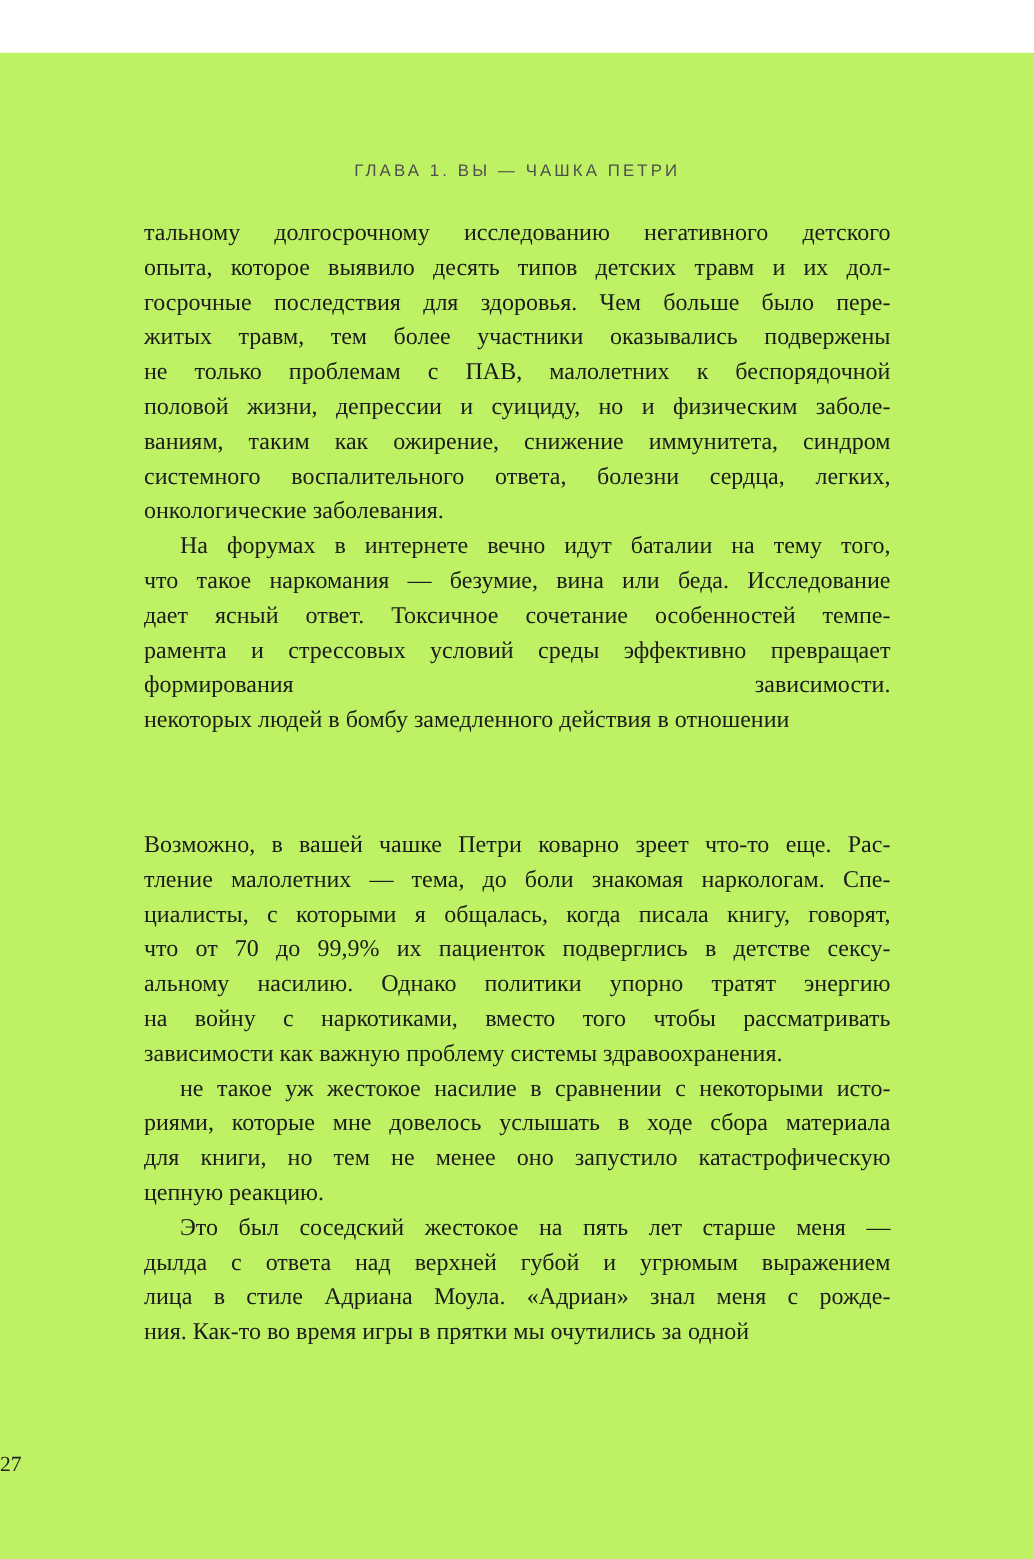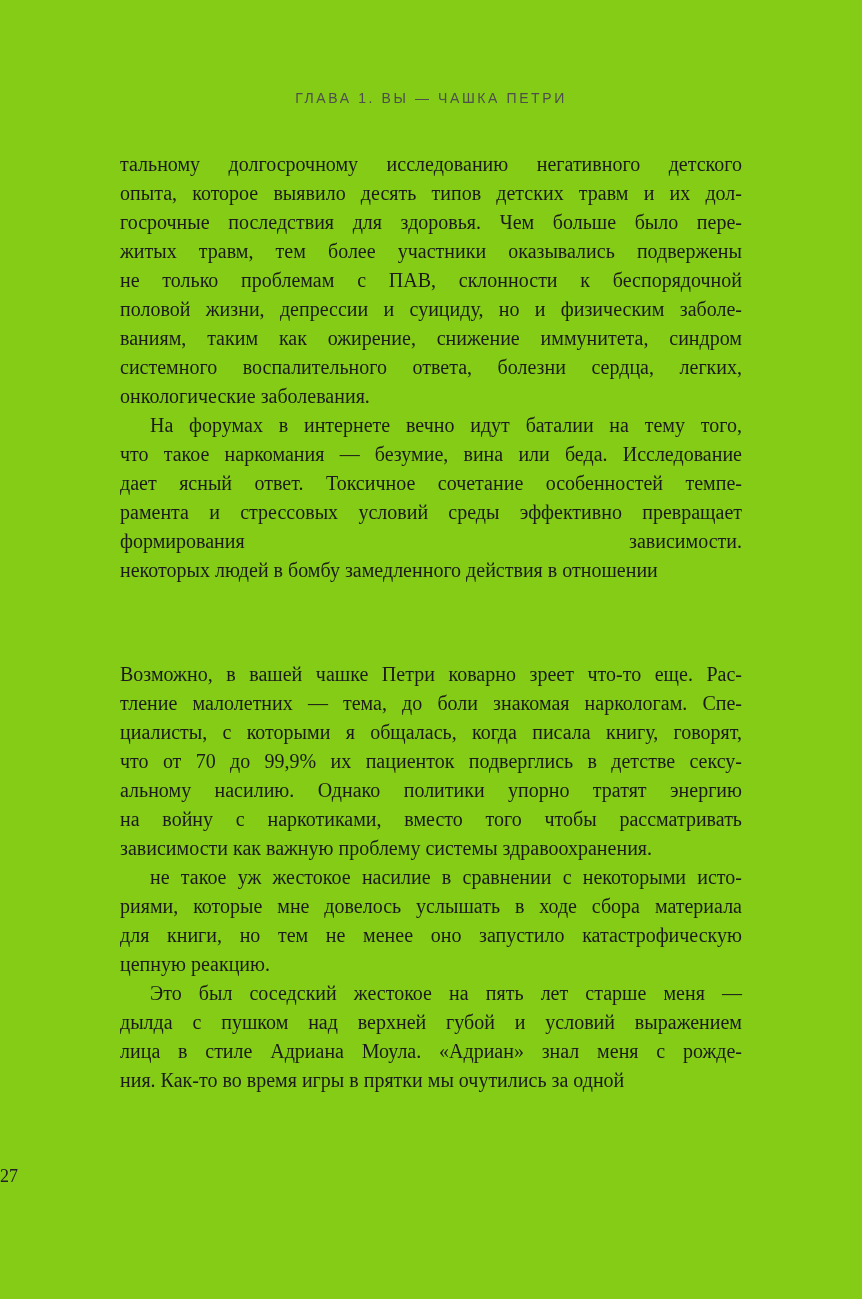--- a/index.html
+++ b/index.html
@@ -11,37 +11,38 @@
     height: 1299px;
     background: #ffffff;
     position: relative;
     font-family: "Liberation Serif", serif;
     color: #1b1b1b;
     overflow: hidden;
   }
   .page {
     position: absolute;
     inset: 0;
-    background: #84cc16;
+    background: #bef264;
+    margin-top: 44px;
   }
   .running-head {
     position: absolute;
     top: 90px;
     left: 0;
     width: 100%;
     text-align: center;
     font-family: "Liberation Sans", sans-serif;
     font-size: 14px;
     font-weight: 500;
     letter-spacing: 2.6px;
     color: #4e4e4e;
   }
   .body-text {
     position: absolute;
-    top: 150px;
+    top: 136px;
     left: 120px;
     width: 622px;
     font-size: 20px;
     line-height: 29px;
   }
   .para {
     margin: 0;
   }
   .para .line {
     text-align: justify;
@@ -71,21 +72,21 @@
 
 <div class="page">
   <div class="running-head">ГЛАВА 1. ВЫ — ЧАШКА ПЕТРИ</div>
 
   <div class="body-text">
       <div class="para">
         <div class="line">тальному долгосрочному исследованию негативного детского</div>
         <div class="line">опыта, которое выявило десять типов детских травм и их дол-</div>
         <div class="line">госрочные последствия для здоровья. Чем больше было пере-</div>
         <div class="line">житых травм, тем более участники оказывались подвержены</div>
-        <div class="line">не только проблемам с ПАВ, склонности к беспорядочной</div>
+        <div class="line">не только проблемам с ПАВ, малолетних к беспорядочной</div>
         <div class="line">половой жизни, депрессии и суициду, но и физическим заболе-</div>
         <div class="line">ваниям, таким как ожирение, снижение иммунитета, синдром</div>
         <div class="line">системного воспалительного ответа, болезни сердца, легких,</div>
         <div class="line">онкологические заболевания.</div>
       </div>
       <div class="para indent">
         <div class="line">На форумах в интернете вечно идут баталии на тему того,</div>
         <div class="line">что такое наркомания — безумие, вина или беда. Исследование</div>
         <div class="line">дает ясный ответ. Токсичное сочетание особенностей темпе-</div>
         <div class="line">рамента и стрессовых условий среды эффективно превращает</div>
@@ -102,20 +103,20 @@
         <div class="line">зависимости как важную проблему системы здравоохранения.</div>
       </div>
       <div class="para indent">
         <div class="line">не такое уж жестокое насилие в сравнении с некоторыми исто-</div>
         <div class="line">риями, которые мне довелось услышать в ходе сбора материала</div>
         <div class="line">для книги, но тем не менее оно запустило катастрофическую</div>
         <div class="line">цепную реакцию.</div>
       </div>
       <div class="para indent">
         <div class="line">Это был соседский жестокое на пять лет старше меня —</div>
-        <div class="line">дылда с пушком над верхней губой и условий выражением</div>
+        <div class="line">дылда с ответа над верхней губой и угрюмым выражением</div>
         <div class="line">лица в стиле Адриана Моула. «Адриан» знал меня с рожде-</div>
         <div class="line">ния. Как-то во время игры в прятки мы очутились за одной</div>
       </div>
     </div>
 
   <div class="page-number">27</div>
 </div>
 
 </body></html>

